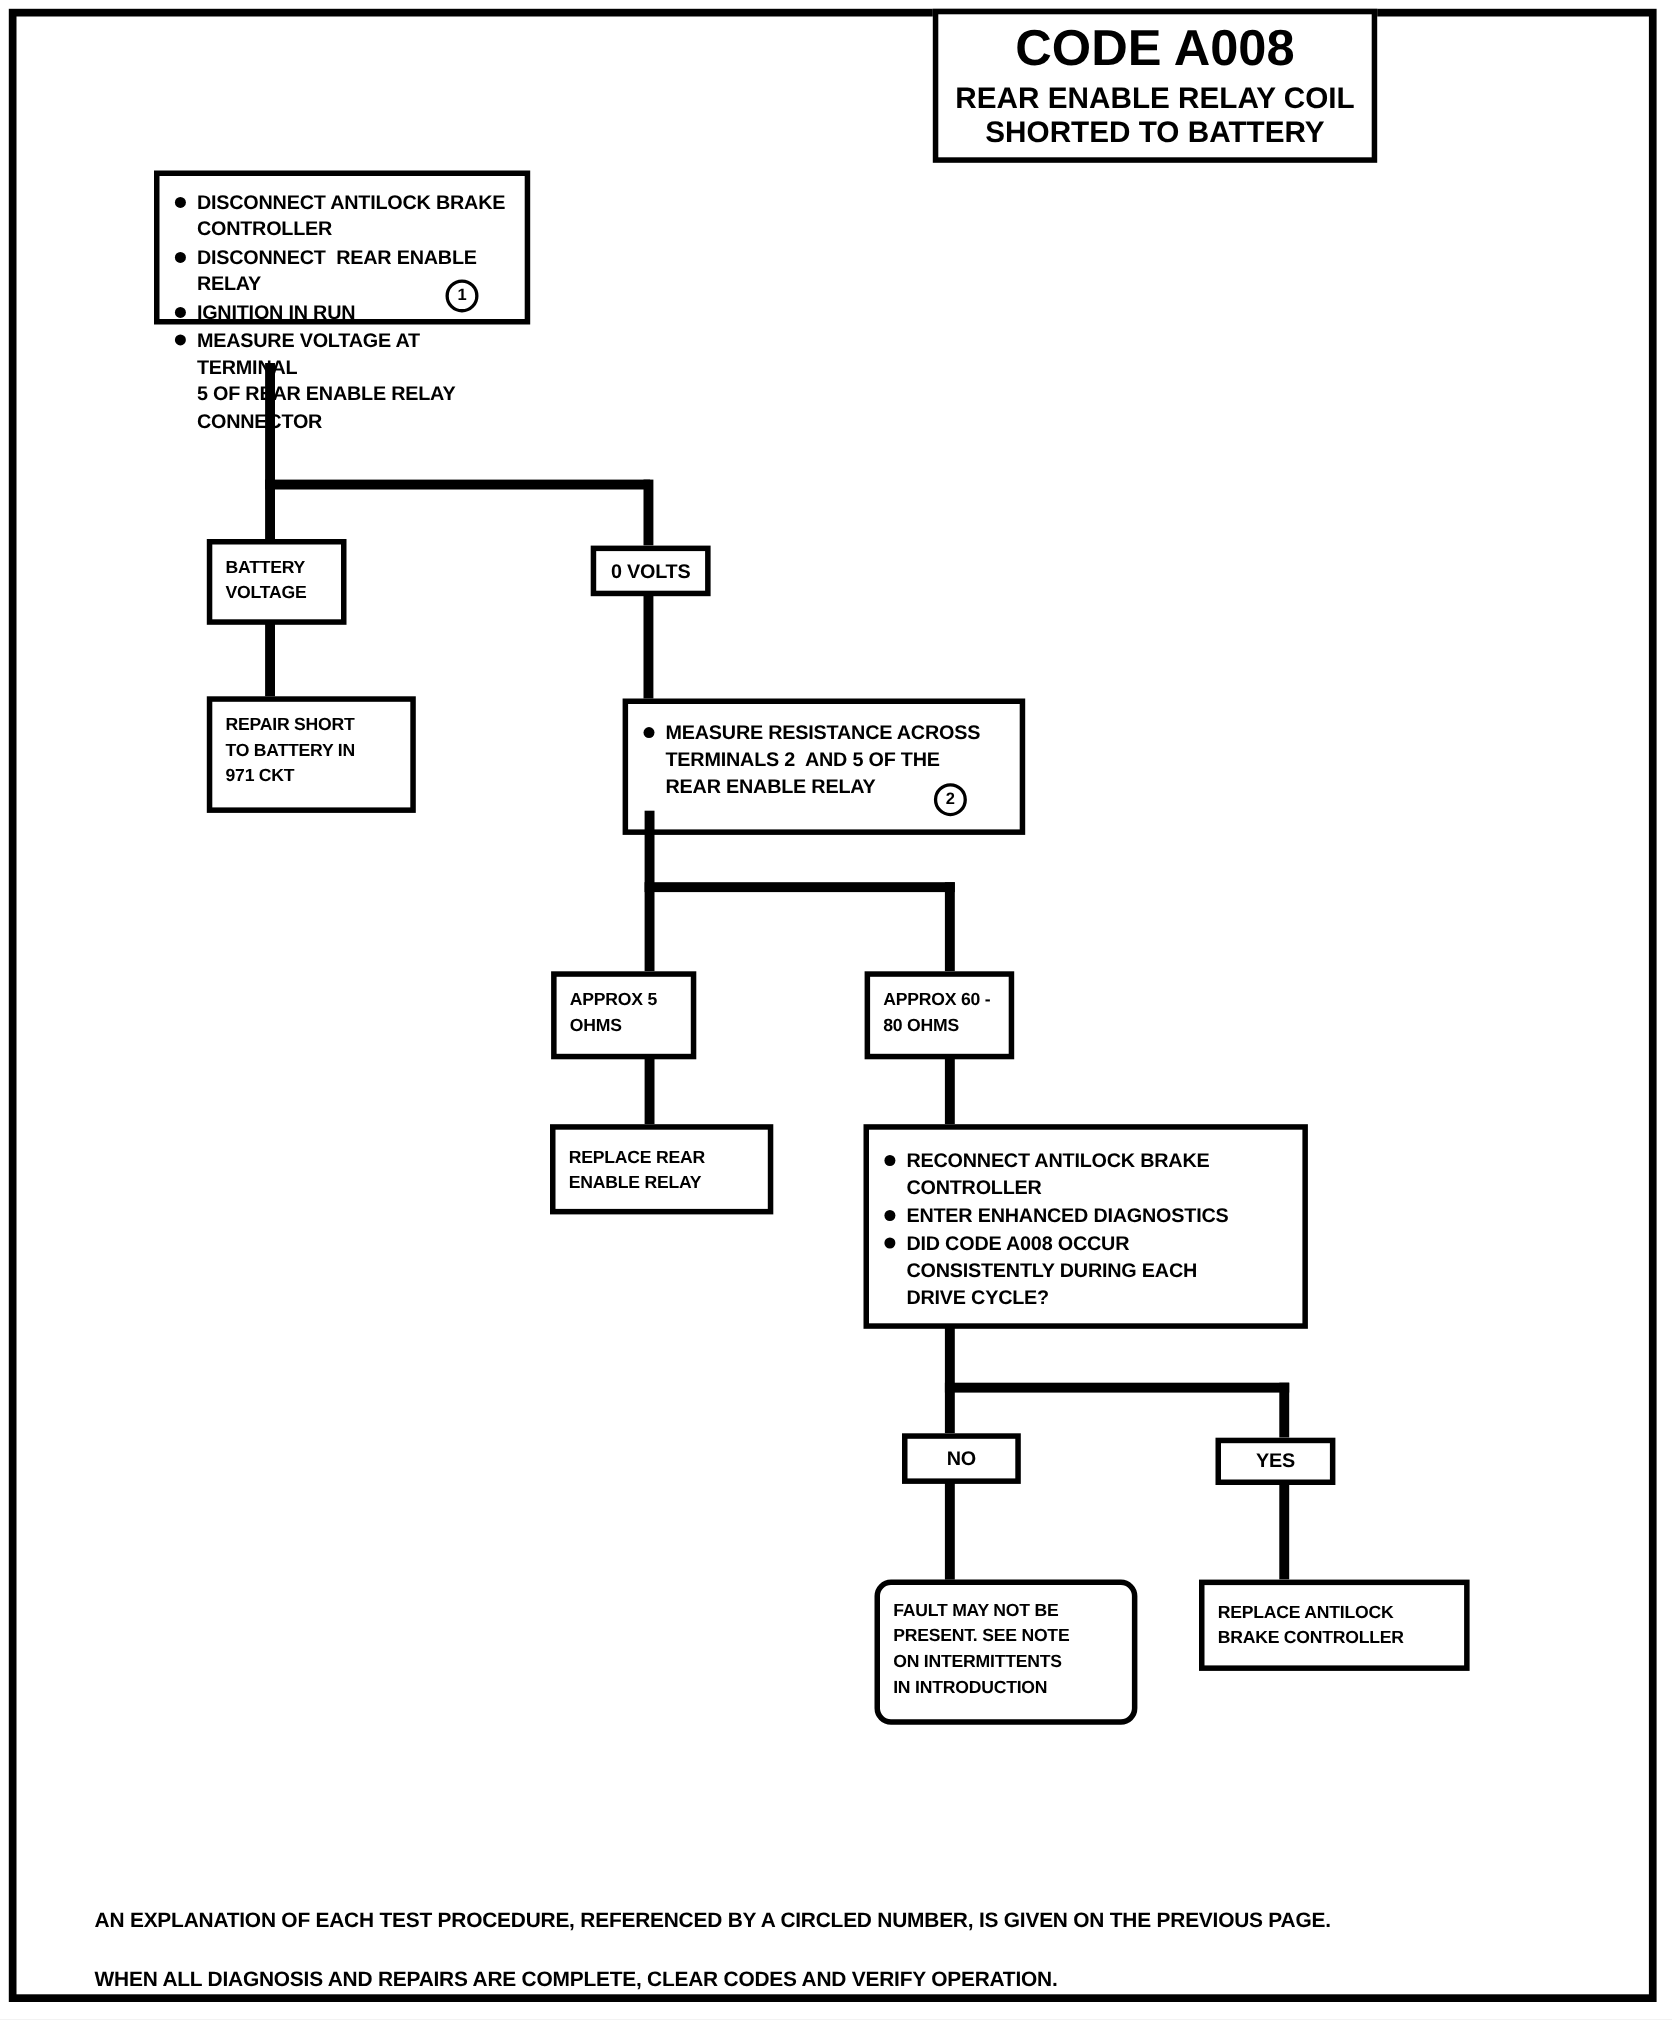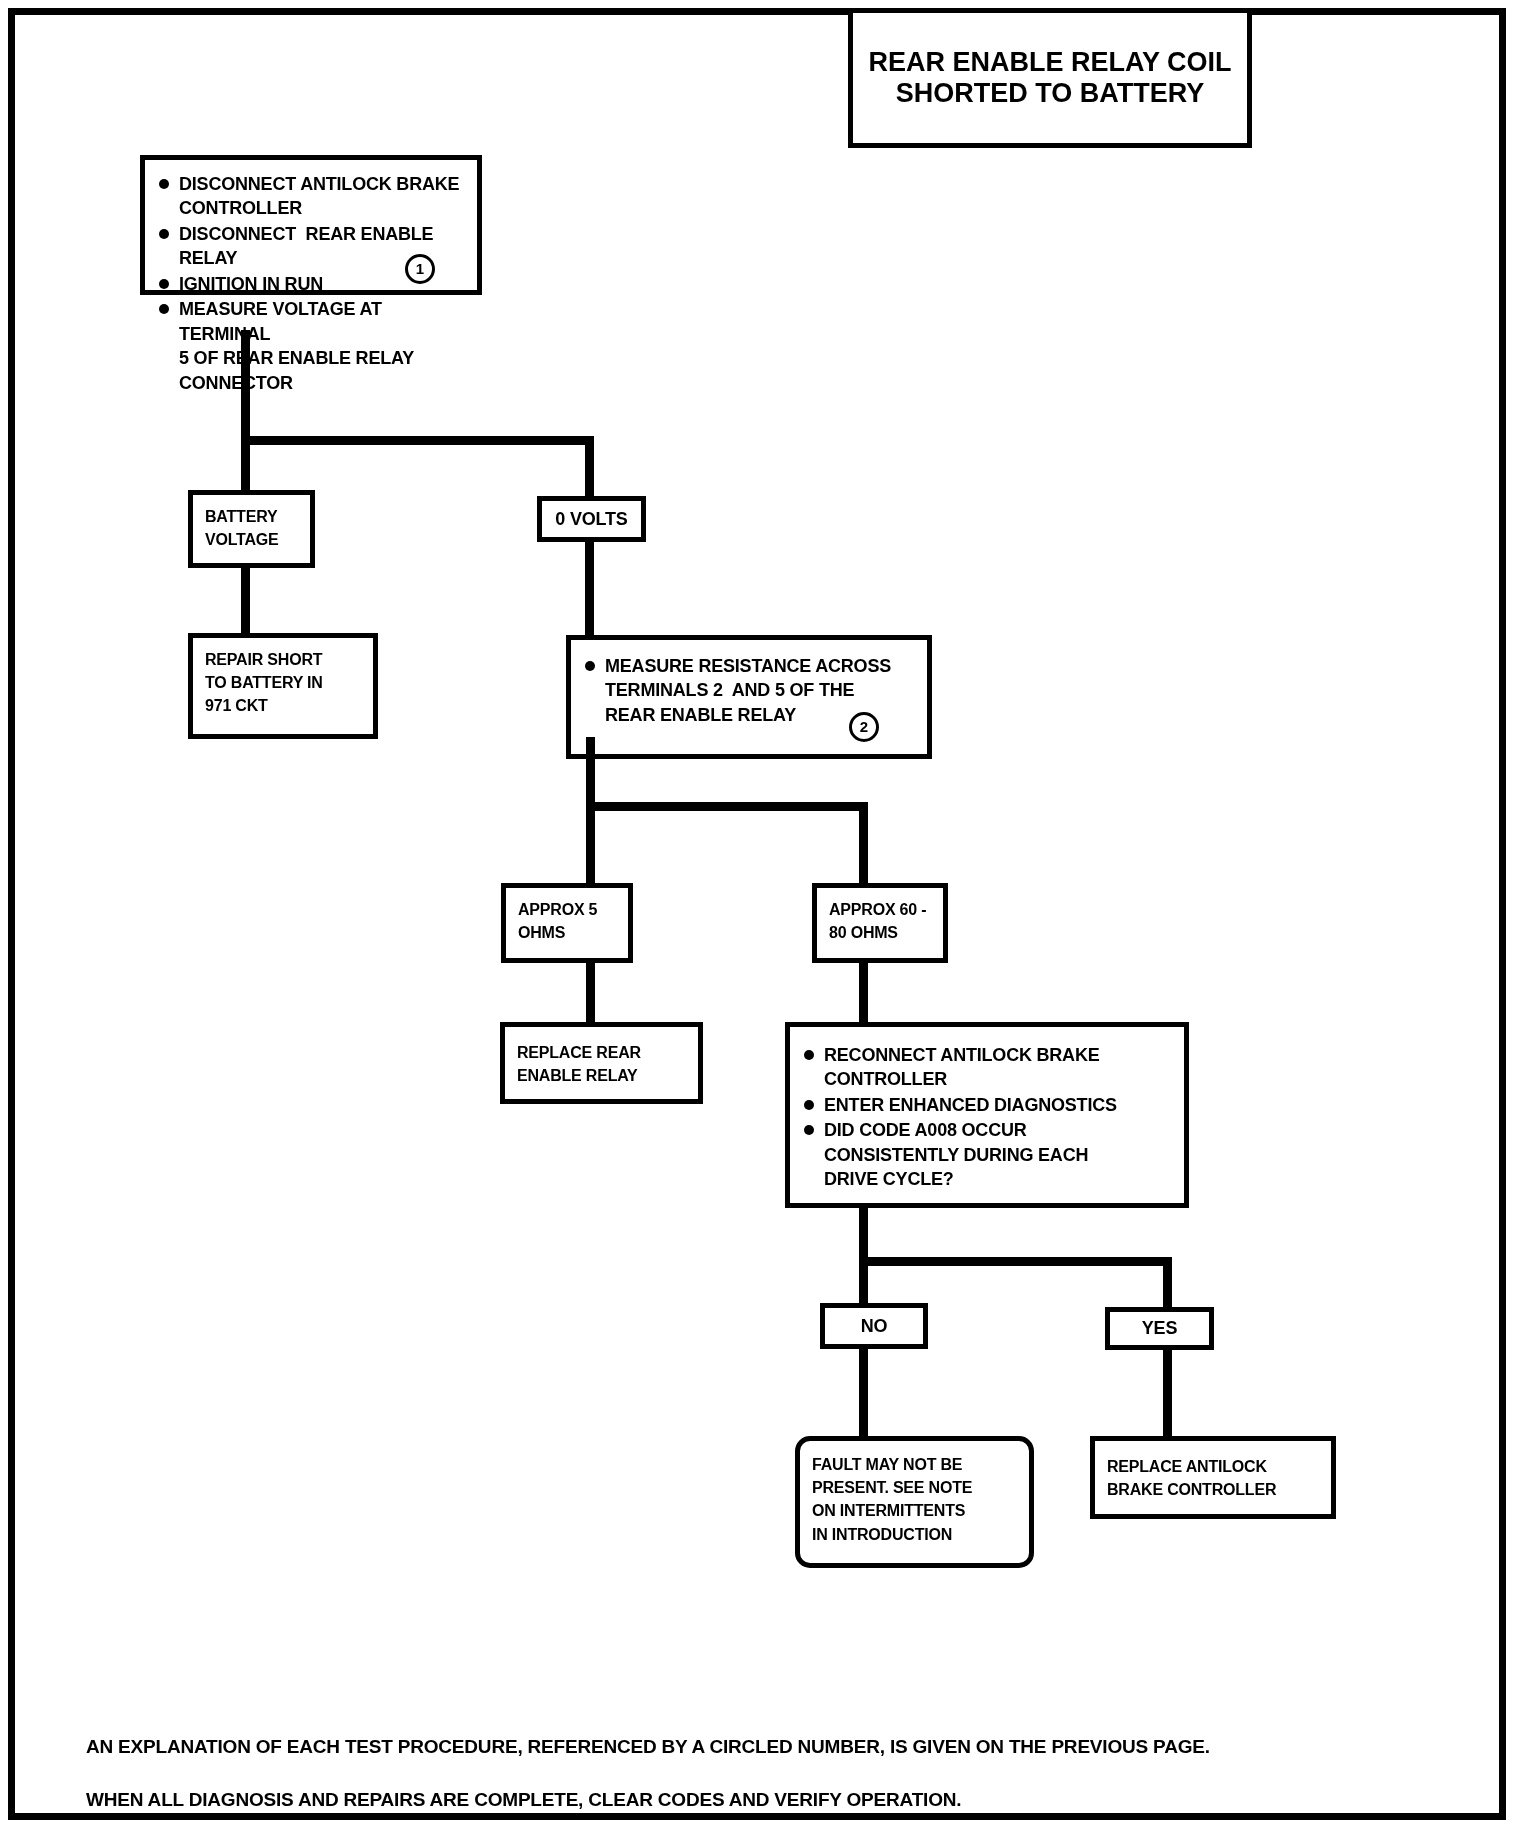--- a/index.html
+++ b/index.html
@@ -40,20 +40,21 @@
   .footer-line{position:absolute;font-size:19px;letter-spacing:-0.2px;}
 </style>
 </head>
 <body>
 
 <div class="page">
 
   <div class="frame"></div>
 
   <div class="box title-box" style="left:848px;top:8px;width:404px;height:140px;">
+    <div class="title-main">CODE A008</div>
     <div class="title-sub">REAR ENABLE RELAY COIL</div>
     <div class="title-sub">SHORTED TO BATTERY</div>
   </div>
 
   <div class="box" style="left:140px;top:155px;width:342px;height:140px;">
     <div class="bullets">
       <div class="bullet-item">
         <span class="dot"></span>
         <span class="txt">DISCONNECT ANTILOCK BRAKE
 CONTROLLER</span>
@@ -112,21 +113,21 @@
 
   <div class="conn" style="left:586px;top:737px;width:9px;height:146px;"></div>
   <div class="conn" style="left:586px;top:802px;width:282px;height:9px;"></div>
   <div class="conn" style="left:859px;top:802px;width:9px;height:81px;"></div>
 
   <div class="box label-left" style="left:501px;top:883px;width:132px;height:80px;">
     <span class="txt">APPROX 5
 OHMS</span>
   </div>
 
-  <div class="box label-left" style="left:786px;top:883px;width:136px;height:80px;margin-left:26px;">
+  <div class="box label-left" style="left:786px;top:883px;width:136px;height:80px;">
     <span class="txt">APPROX 60 -
 80 OHMS</span>
   </div>
 
   <div class="conn" style="left:586px;top:961px;width:9px;height:61px;"></div>
   <div class="conn" style="left:859px;top:961px;width:9px;height:61px;"></div>
 
   <div class="box label-left" style="left:500px;top:1022px;width:203px;height:82px;padding-top:14px;">
     <span class="txt">REPLACE REAR
 ENABLE RELAY</span>

